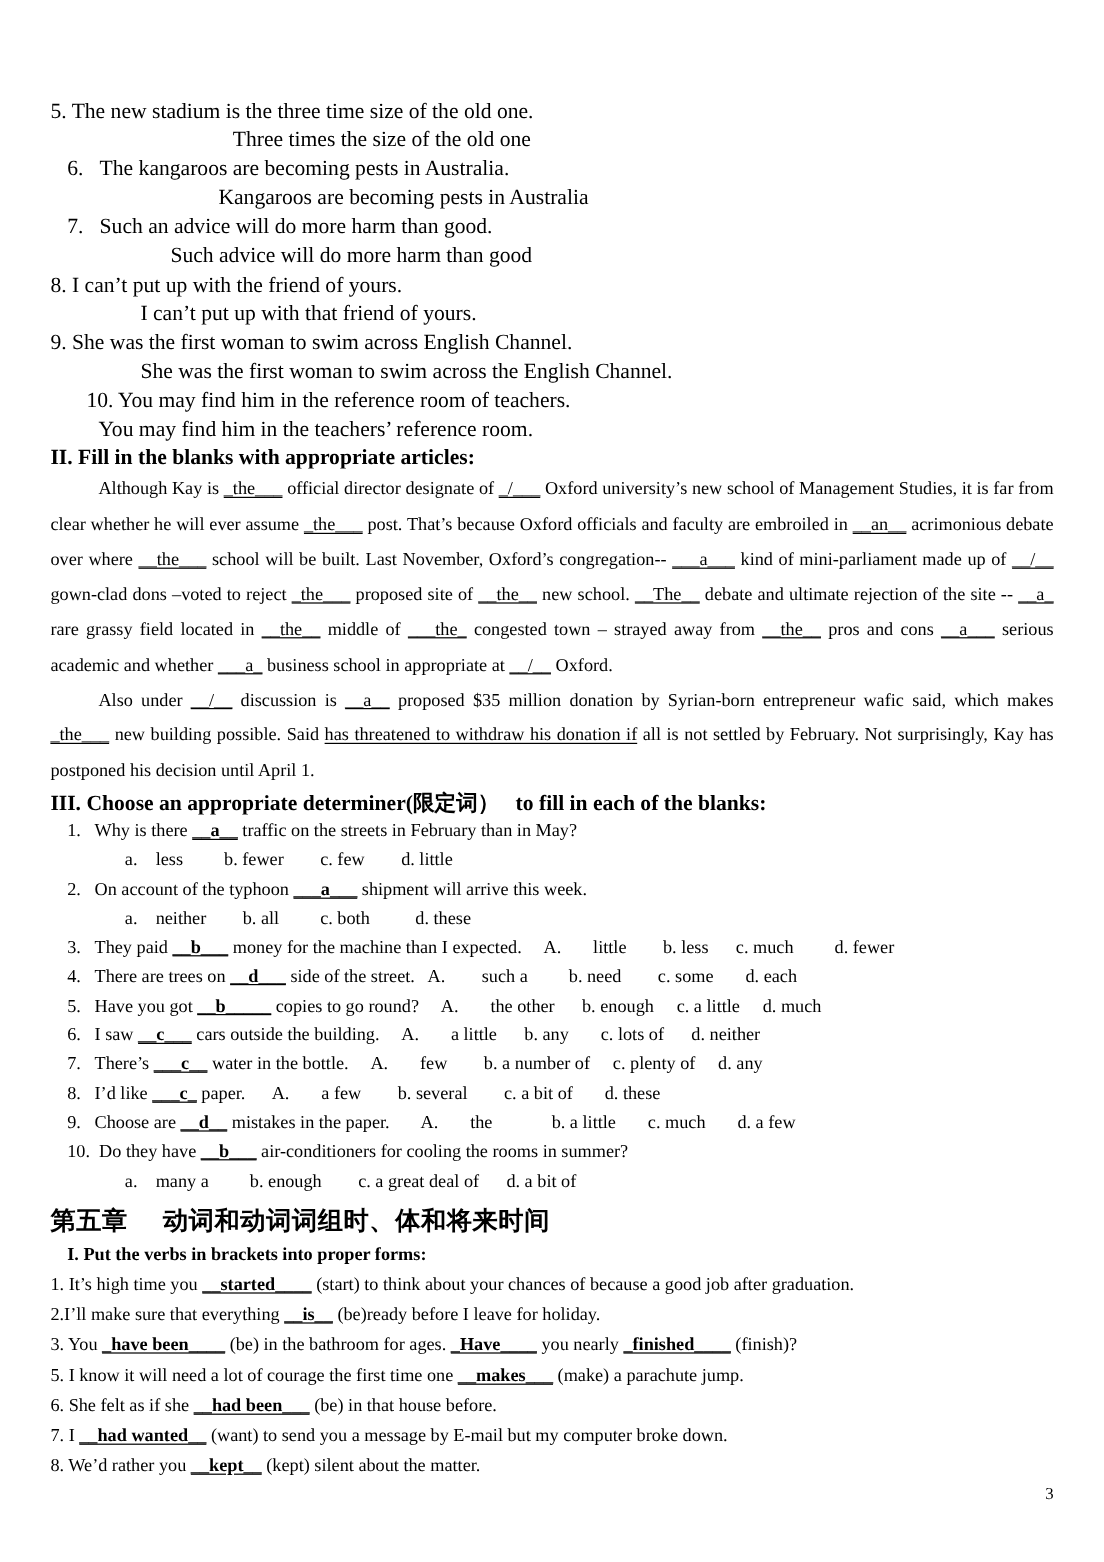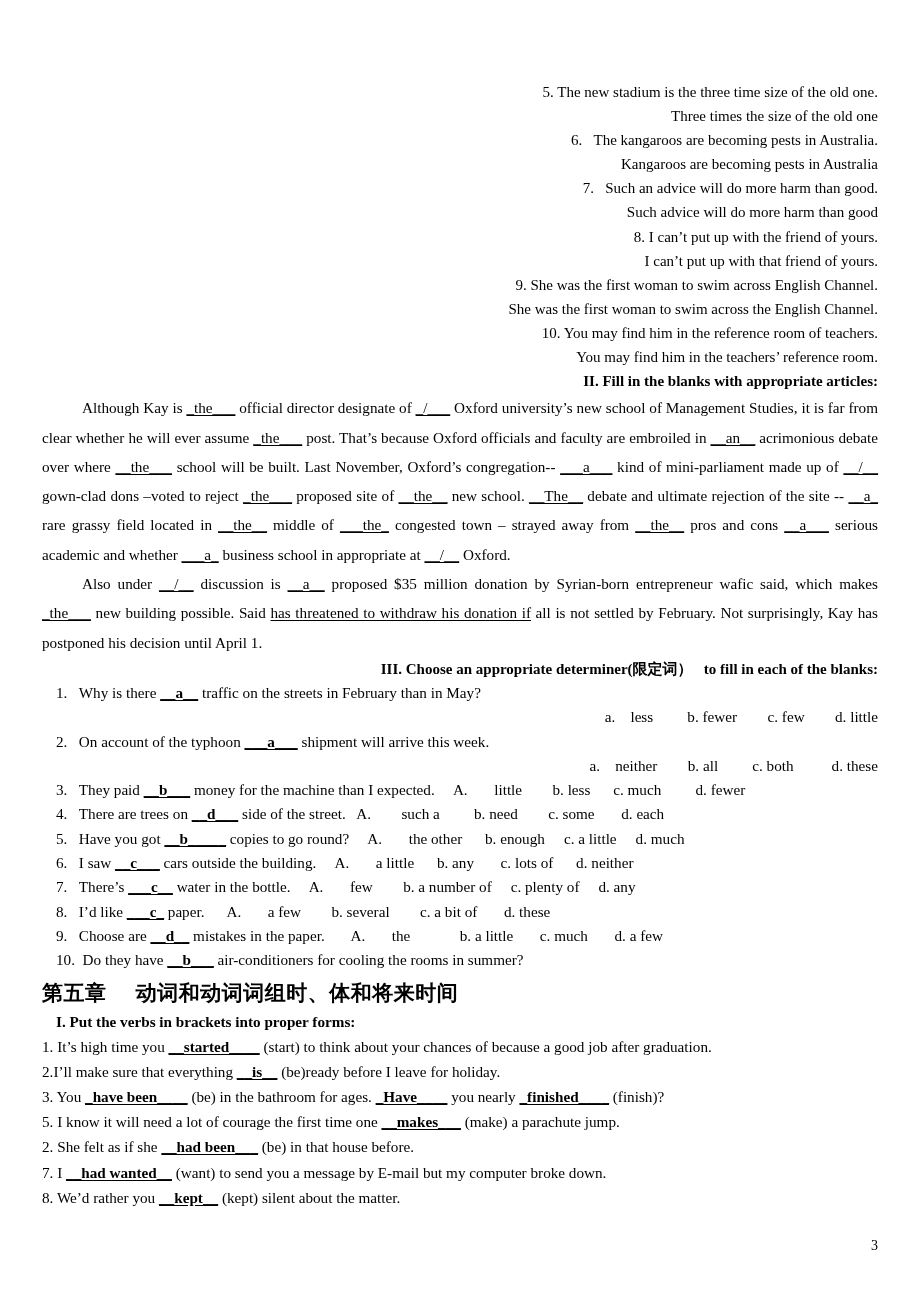--- a/index.html
+++ b/index.html
@@ -17,30 +17,29 @@
   }
   .page {
     position: absolute;
     left: 0; top: 0;
     width: 920px;
     height: 1302px;
     box-sizing: border-box;
     padding: 80px 42px 0 42px;
   }
   .line {
-    font-size: 15px;
+    font-size: 18px;
     line-height: 24.1px;
     white-space: pre-wrap;
-    text-align: right;
   }
   .ind-0  { padding-left: 0; }
   .ind-1  { padding-left: 14px; }
   .ind-2  { padding-left: 30px; }
   .ind-3  { padding-left: 40px; }
-  .ind-4  { padding-left: 62px; text-align: right; }
+  .ind-4  { padding-left: 62px; }
   .ind-5  { padding-left: 75px; }
   .ind-6  { padding-left: 100px; }
   .ind-7  { padding-left: 140px; }
   .ind-8  { padding-left: 152px; }
   .bold { font-weight: bold; }
 
   
   .para {
     font-size: 15.2px;
     line-height: 29.3px;
@@ -135,36 +134,37 @@
 
     <div class="mc-line ind-1"><span>6.</span>&nbsp;&nbsp;&nbsp;<span>I saw </span><span class="ans">__c___</span><span> cars outside the building.     A.       a little      b. any       c. lots of      d. neither</span></div>
 
     <div class="mc-line ind-1"><span>7.</span>&nbsp;&nbsp;&nbsp;<span>There’s </span><span class="ans">___c__</span><span> water in the bottle.     A.       few        b. a number of     c. plenty of     d. any</span></div>
 
     <div class="mc-line ind-1"><span>8.</span>&nbsp;&nbsp;&nbsp;<span>I’d like </span><span class="ans">___c_</span><span> paper.      A.       a few        b. several        c. a bit of       d. these</span></div>
 
     <div class="mc-line ind-1"><span>9.</span>&nbsp;&nbsp;&nbsp;<span>Choose are </span><span class="ans">__d__</span><span> mistakes in the paper.       A.       the             b. a little       c. much       d. a few</span></div>
 
     <div class="mc-line ind-1"><span>10.</span>&nbsp;&nbsp;<span>Do they have </span><span class="ans">__b___</span><span> air-conditioners for cooling the rooms in summer?</span></div>
+    <div class="mc-line ind-4">a.    many a         b. enough        c. a great deal of      d. a bit of</div>
   </div>
 
   <div class="chapter-heading">第五章　 动词和动词词组时、体和将来时间</div>
   <div class="sub-heading">I. Put the verbs in brackets into proper forms:</div>
 
   <div>
     <div class="verb-line"><span>1. It’s high time you </span><span class="ans">__started____</span><span> (start) to think about your chances of because a good job after graduation.</span></div>
 
     <div class="verb-line"><span>2.I’ll make sure that everything </span><span class="ans">__is__</span><span> (be)ready before I leave for holiday.</span></div>
 
     <div class="verb-line"><span>3. You </span><span class="ans">_have been____</span><span> (be) in the bathroom for ages. </span><span class="ans">_Have____</span><span> you nearly </span><span class="ans">_finished____</span><span> (finish)?</span></div>
 
 
     <div class="verb-line"><span>5. I know it will need a lot of courage the first time one </span><span class="ans">__makes___</span><span> (make) a parachute jump.</span></div>
 
-    <div class="verb-line"><span>2. She felt as if she </span><span class="ans">__had been___</span><span> (be) in that house before.</span></div>
+    <div class="verb-line"><span>6. She felt as if she </span><span class="ans">__had been___</span><span> (be) in that house before.</span></div>
 
     <div class="verb-line"><span>7. I </span><span class="ans">__had wanted__</span><span> (want) to send you a message by E-mail but my computer broke down.</span></div>
 
     <div class="verb-line"><span>8. We’d rather you </span><span class="ans">__kept__</span><span> (kept) silent about the matter.</span></div>
   </div>
 
   <div class="page-number">3</div>
 </div>
 
 </body></html>

